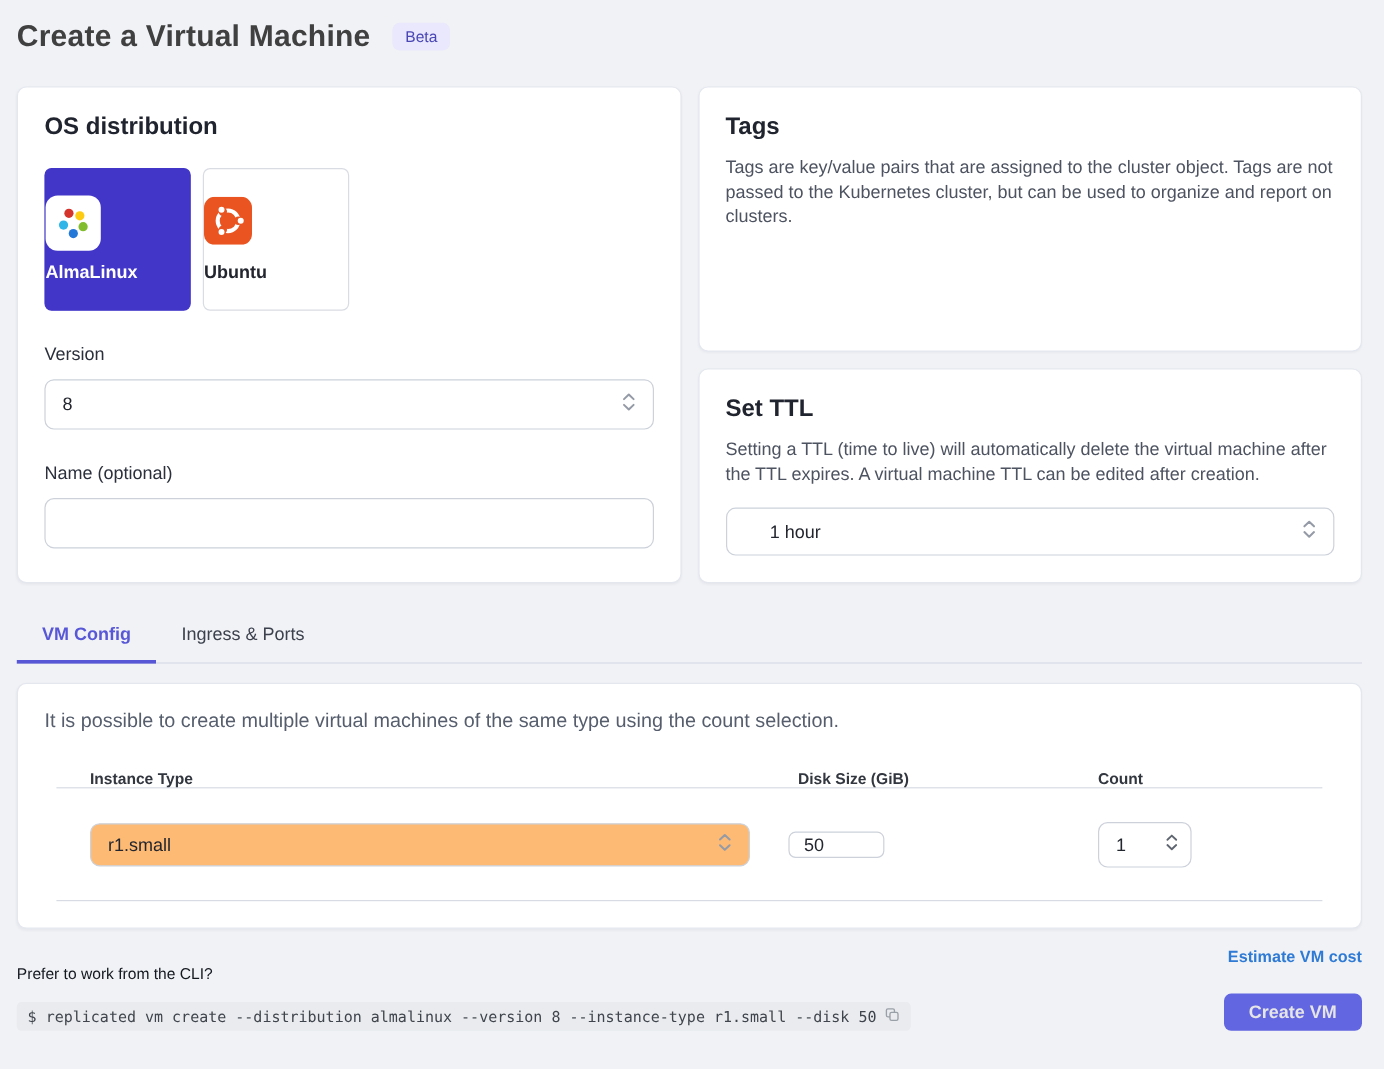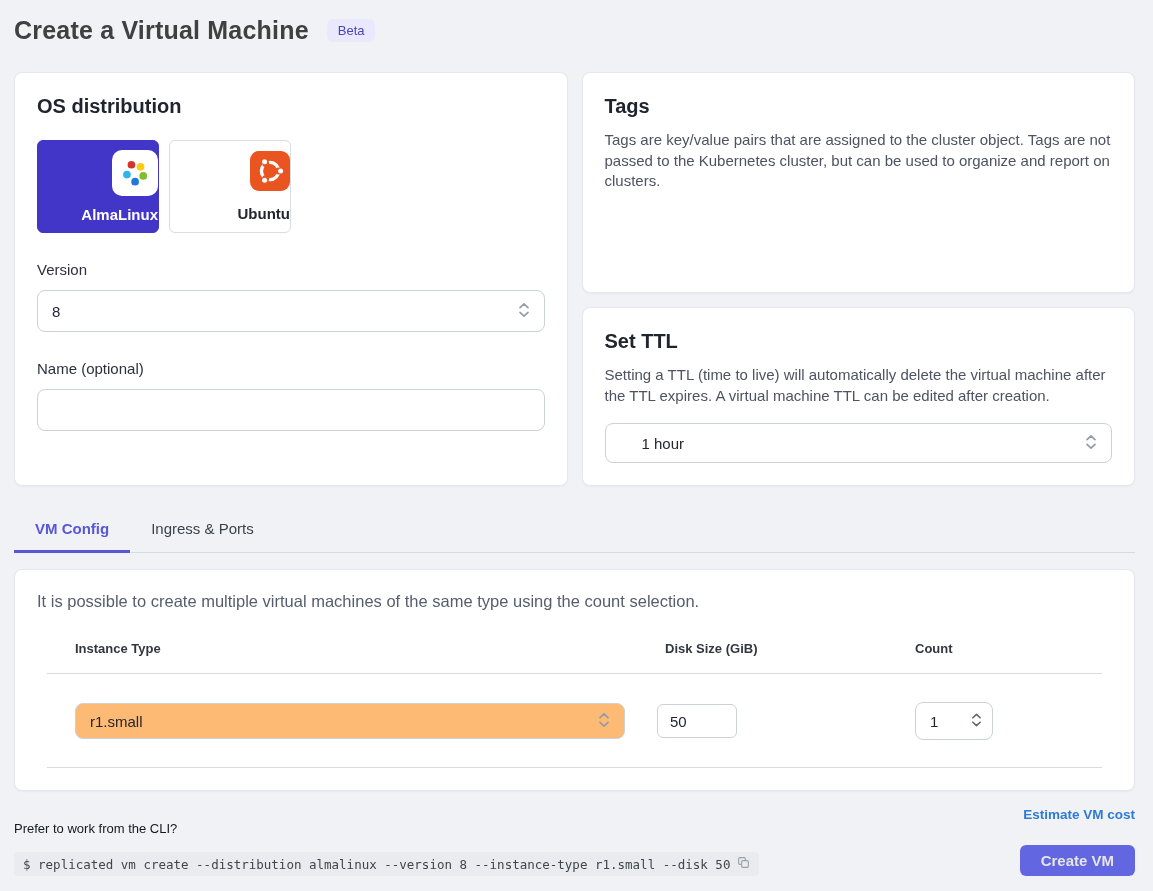--- a/index.html
+++ b/index.html
@@ -26,22 +26,22 @@
   .top-grid { display: grid; grid-template-columns: 1fr 1fr; gap: 14px; margin-top: 27px; }
   .right-col { display: flex; flex-direction: column; gap: 14px; }
   .card-pad { padding: 22px; }
   .card h2 { font-size: 20px; font-weight: 600; color: #20242e; }
   .card p.desc { margin-top: 12px; font-size: 15px; line-height: 1.38; color: #4d5360; }
 
   
   .os-card { min-height: 408px; }
   .tiles { display: flex; gap: 10px; margin-top: 22px; }
   .os-tile {
-    width: 122px; height: 93px; border-radius: 6px; border: 1px solid #d9dce3;
-    background: #fff; display: flex; flex-direction: column; align-items: flex-end;
+    width: 122px; height: 119px; border-radius: 6px; border: 1px solid #d9dce3;
+    background: #fff; display: flex; flex-direction: column; align-items: flex-start;
     justify-content: center; gap: 10px; cursor: pointer;
   }
   .os-tile.selected { background: #4236c8; border-color: #4236c8; }
   .os-tile .tile-label { font-size: 15px; font-weight: 700; color: #23262f; }
   .os-tile.selected .tile-label { color: #ffffff; }
   .alma-badge {
     width: 46px; height: 46px; background: #fff; border-radius: 10px;
     display: flex; align-items: center; justify-content: center;
   }
   .field-label { display: block; margin-top: 28px; font-size: 15px; font-weight: 500; color: #2b303c; }
@@ -80,30 +80,30 @@
     padding: 12px 21px 13px; font-size: 15px; color: #3c414d; cursor: pointer;
     border-bottom: 3px solid transparent; margin-bottom: -1px;
   }
   .tab.active { color: #5857d6; font-weight: 700; border-bottom-color: #5857d6; }
 
   
   .config-card { margin-top: 16px; padding: 22px 22px 22px; }
   .config-desc { font-size: 16.5px; color: #565e6d; }
   .vm-table { margin: 30px 10px 0; }
   .t-head, .t-row { display: grid; grid-template-columns: 590px 250px 1fr; padding-left: 28px; }
-  .t-head { padding-bottom: 17px; border-bottom: 1px solid #d8dbe3; }
+  .t-head { border-bottom: 1px solid #d8dbe3; }
   .t-head .th { font-size: 13px; font-weight: 700; color: #32363f; }
   .t-row { padding-top: 28px; padding-bottom: 27px; border-bottom: 1px solid #d8dbe3; align-items: center; }
   .row-select {
     width: 550px; height: 36px; border: 1px solid #ccd1da; border-radius: 8px;
     display: flex; align-items: center; justify-content: space-between;
     padding: 0 14px; font-size: 15px; color: #23262f; background: #fdba74; cursor: pointer;
   }
   .disk-input {
-    width: 80px; height: 34px; border: 1px solid #ccd1da; border-radius: 6px;
+    width: 80px; height: 22px; border: 1px solid #ccd1da; border-radius: 6px;
     padding: 0 12px; font-size: 15px; font-family: "Liberation Sans", sans-serif; color: #23262f;
     margin-left: -8px;
   }
   .count-stepper {
     width: 78px; height: 38px; border: 1px solid #ccd1da; border-radius: 8px;
     display: flex; align-items: center; justify-content: space-between;
     padding: 0 10px 0 14px; font-size: 15px; color: #23262f; background: #fff;
   }
 
   

